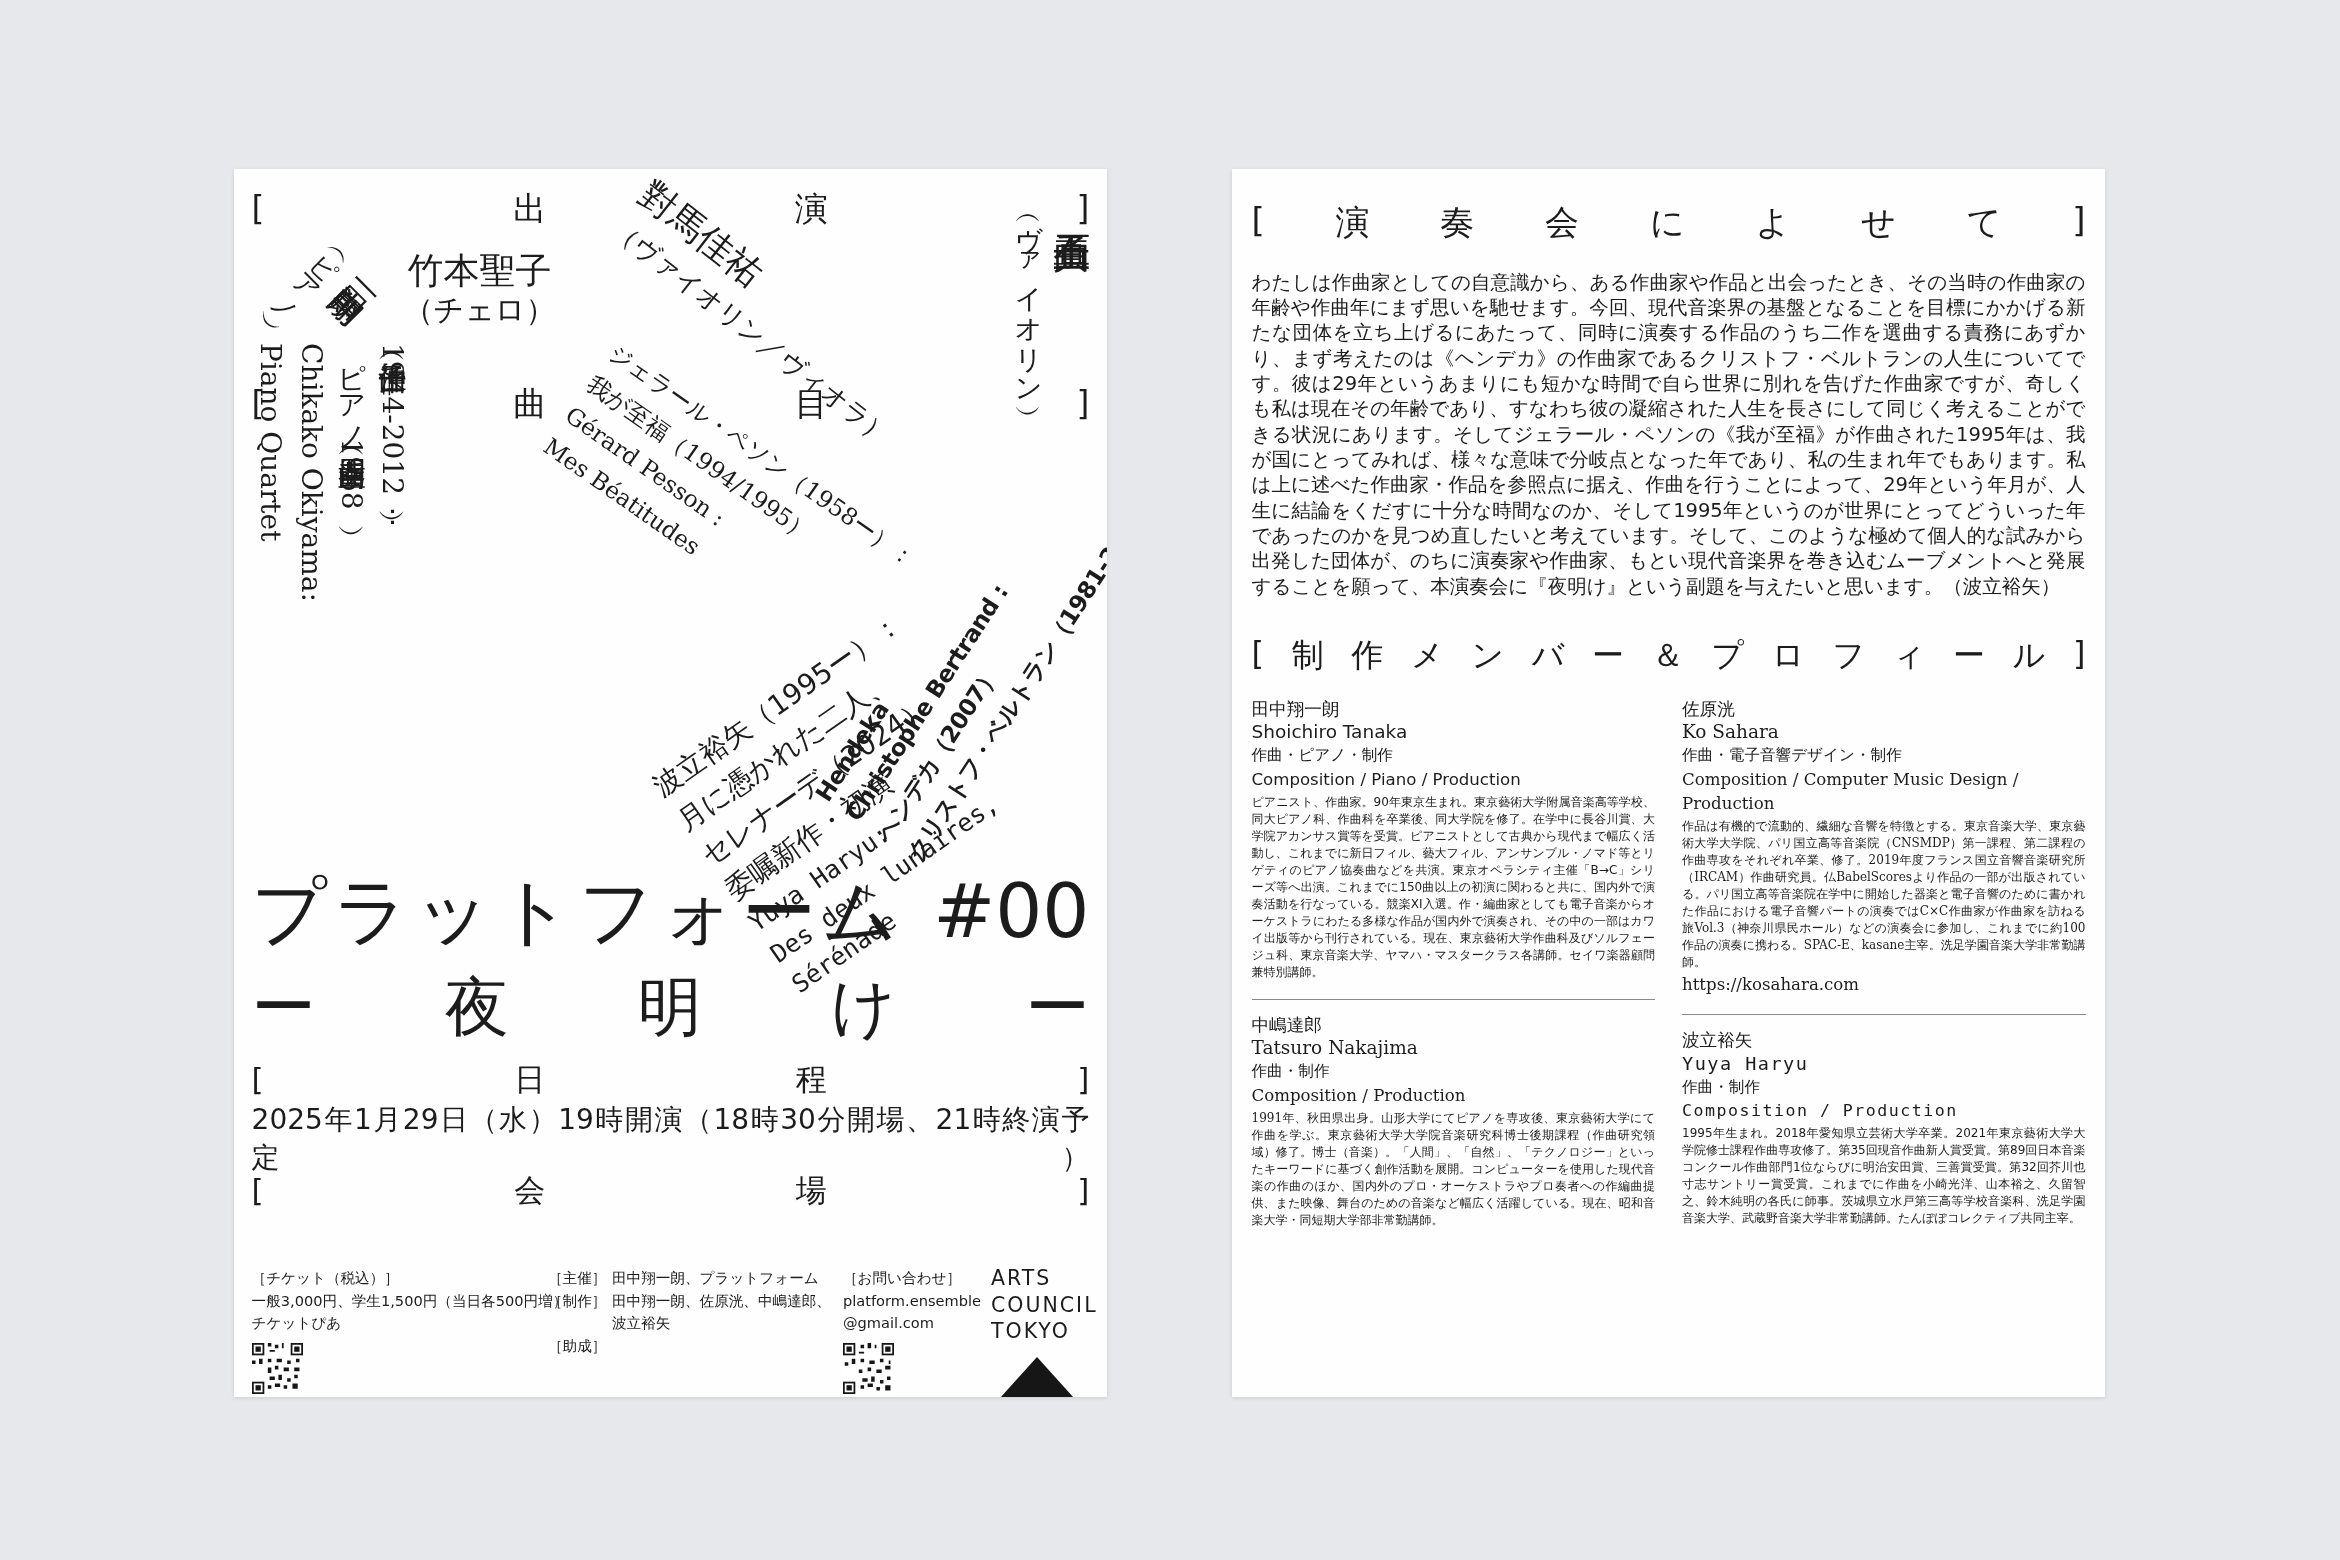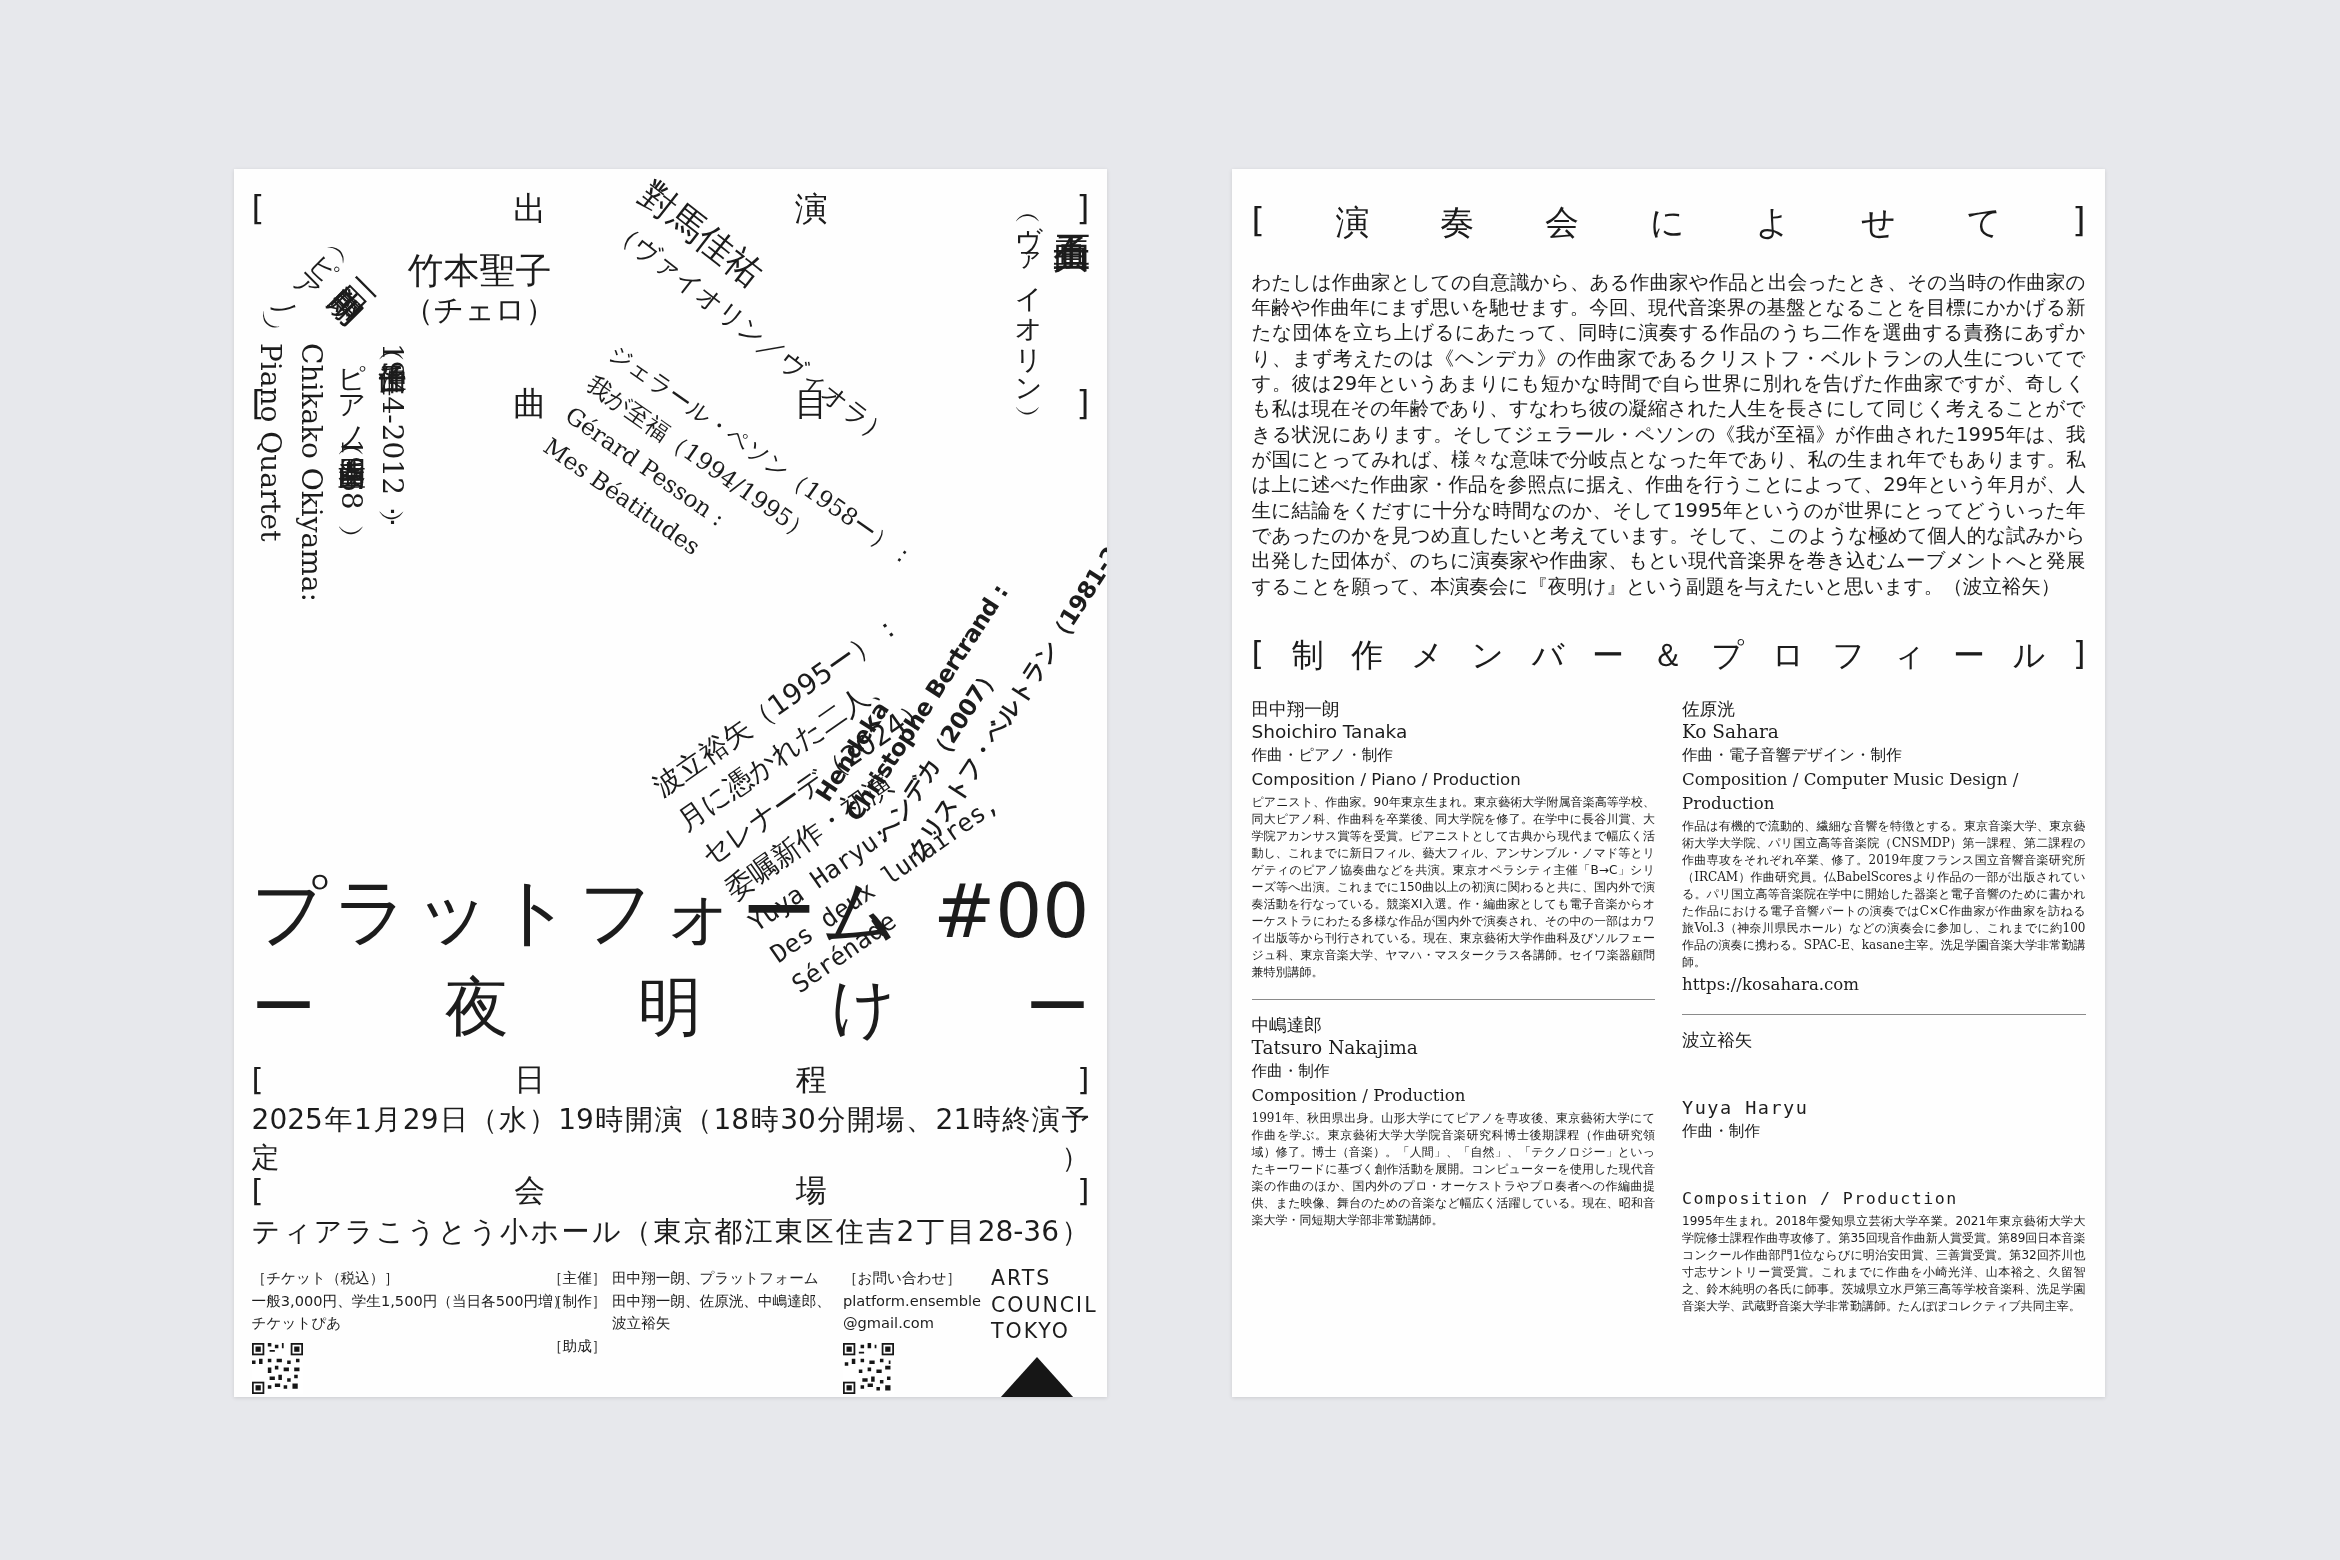--- a/index.html
+++ b/index.html
@@ -90,21 +90,21 @@
   .pcol{flex:1;min-width:0;}
   .pname{font-size:17.6px;line-height:1.3;}
   .pen{font-size:18.5px;line-height:1.3;}
   .prole{font-size:15.6px;line-height:1.5;}
   .proleen{font-size:16.6px;line-height:1.45;}
   .pbio{font-size:12px;line-height:1.42;text-align:justify;margin-top:2px;}
   .purl{font-size:16.6px;line-height:1.4;margin-top:2px;}
   .pdiv{border-top:1.5px solid #8a8a8a;margin:17.6px 0 13.7px;}
   .serif{font-family:"DejaVu Serif",serif;}
   .monof{font-family:"DejaVu Sans Mono",monospace;}
-  .ls1{letter-spacing:1.5px;margin-top:44px;}
+  .ls1{letter-spacing:1.5px;}
 </style>
 </head>
 <body>
 
 <div class="page" id="left-page">
 
   <div class="hdr spread" id="cast-header">
       <span>[</span>
       <span>出</span>
       <span>演</span>
@@ -185,21 +185,20 @@
       <span>]</span>
     </div>
   <div id="schedule-line">2025年1月29日（水）19時開演（18時30分開場、21時終演予定）</div>
 
   <div class="hdr spread" id="venue-header">
       <span>[</span>
       <span>会</span>
       <span>場</span>
       <span>]</span>
     </div>
-  <div id="venue-line">ティアラこうとう小ホール（東京都江東区住吉2丁目28-36）</div>
 
   <div class="fc" id="f-ticket">
     <div>［チケット（税込）］</div>
     <div>一般3,000円、学生1,500円（当日各500円増）</div>
     <div>チケットぴあ</div>
     <svg class="qr" width="51" height="51" viewBox="0 0 29 29">
       <rect width="29" height="29" fill="#fff"></rect>
       <rect x="0" y="0" width="7" height="7" fill="#161616"></rect>
         <rect x="1" y="1" width="5" height="5" fill="#fff"></rect>
         <rect x="2" y="2" width="3" height="3" fill="#161616"></rect>

